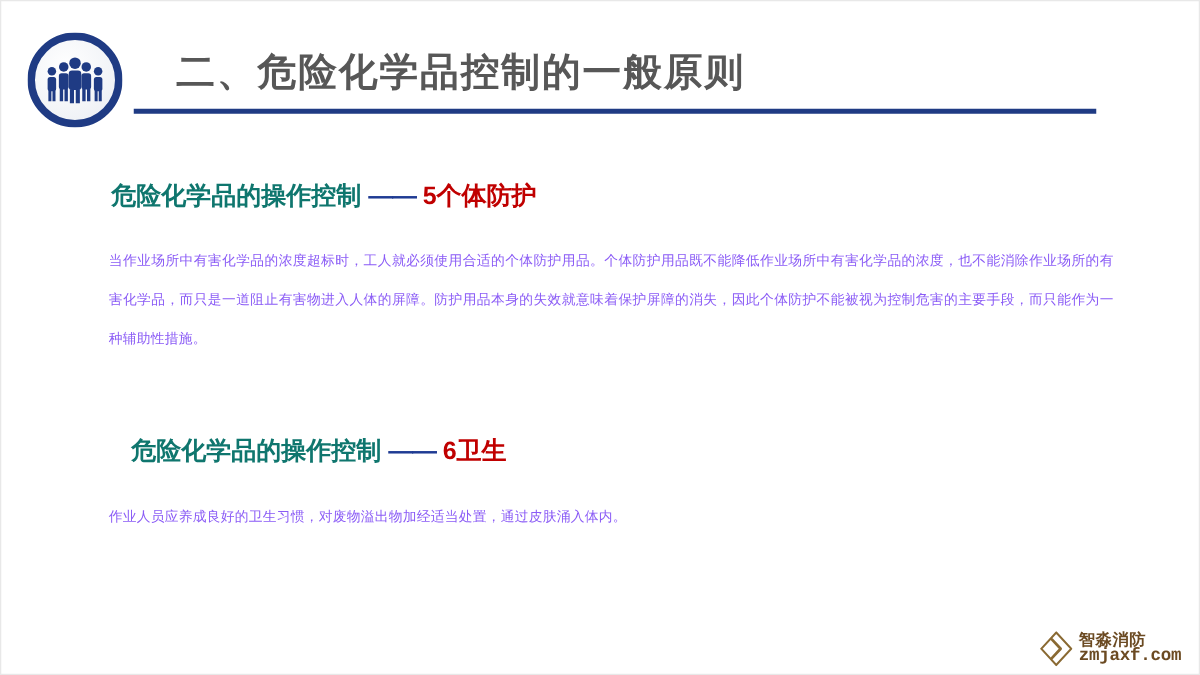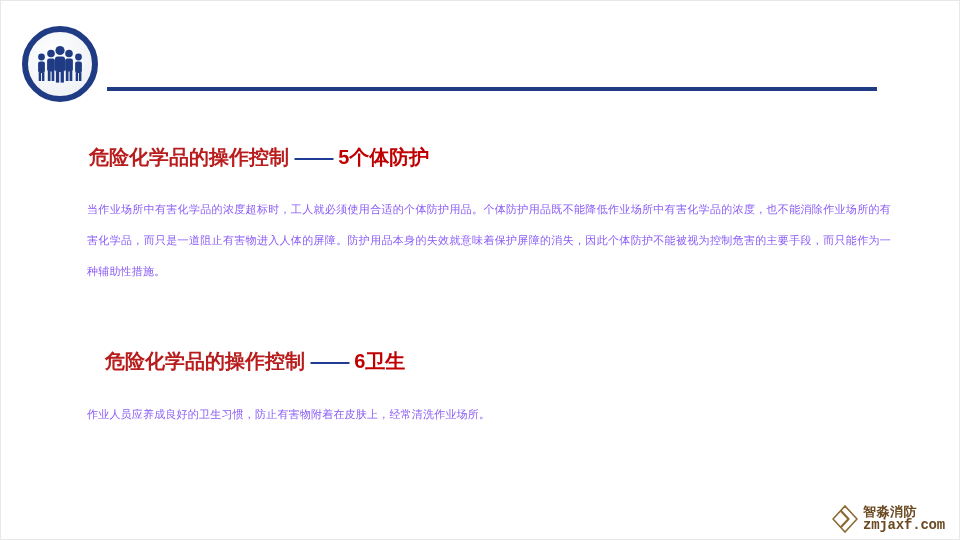--- a/index.html
+++ b/index.html
@@ -87,21 +87,21 @@
 
   .section { position: relative; }
 
   .section-heading {
     position: absolute;
     font-size: 20px;
     font-weight: bold;
     white-space: nowrap;
     line-height: 1;
   }
-  .sh-main  { color: #b91c1c; }
+  .sh-main  { color: #0f766e; }
   .sh-dash  { color: #1F3B93; letter-spacing: -1px; }
   .sh-accent{ color: #C00000; margin-top: 22px; }
 
   .body-block {
     position: absolute;
     font-size: 11px;
     color: #8b5cf6;
     line-height: 31px;
     letter-spacing: 0.2px;
   }
@@ -181,20 +181,21 @@
           <rect x="47.6" y="45" width="2.7" height="10"></rect>
 
           <circle cx="56.5" cy="31" r="3.4"></circle>
           <rect x="53.1" y="35.5" width="6.8" height="11.5" rx="2"></rect>
           <rect x="53.7" y="46.5" width="2.4" height="8.5"></rect>
           <rect x="57.0" y="46.5" width="2.4" height="8.5"></rect>
         </g>
       </svg>
     </div>
 
+    <div id="header-title">二、危险化学品控制的一般原则</div>
     <div id="header-rule"></div>
   </div>
 
   <div id="content">
 
     <div class="section">
       <div class="section-heading" id="sec1-heading">
         <span class="sh-main">危险化学品的操作控制</span>
         <span class="sh-dash">——</span>
         <span class="sh-accent">5个体防护</span>
@@ -204,21 +205,21 @@
       </div>
     </div>
 
     <div class="section">
       <div class="section-heading" id="sec2-heading">
         <span class="sh-main">危险化学品的操作控制</span>
         <span class="sh-dash">——</span>
         <span class="sh-accent">6卫生</span>
       </div>
       <div class="body-block" id="sec2-body">
-        <p>作业人员应养成良好的卫生习惯，防止有害物附着在皮肤上，经常清洗作业场所。</p>
+        <p>作业人员应养成良好的卫生习惯，对废物溢出物加经适当处置，通过皮肤涌入体内。</p>
       </div>
     </div>
 
   </div>
 
   <div id="footer-logo">
     <svg id="footer-logo-mark" viewBox="0 0 26 28" aria-hidden="true">
       <path d="M13 1 L25 14 L13 27 L1 14 Z" fill="none" stroke="#8A6A33" stroke-width="1.6"></path>
       <path d="M9.5 6.5 L16.5 14 L9.5 21.5" fill="none" stroke="#8A6A33" stroke-width="2.2" stroke-linecap="round" stroke-linejoin="round"></path>
     </svg>

